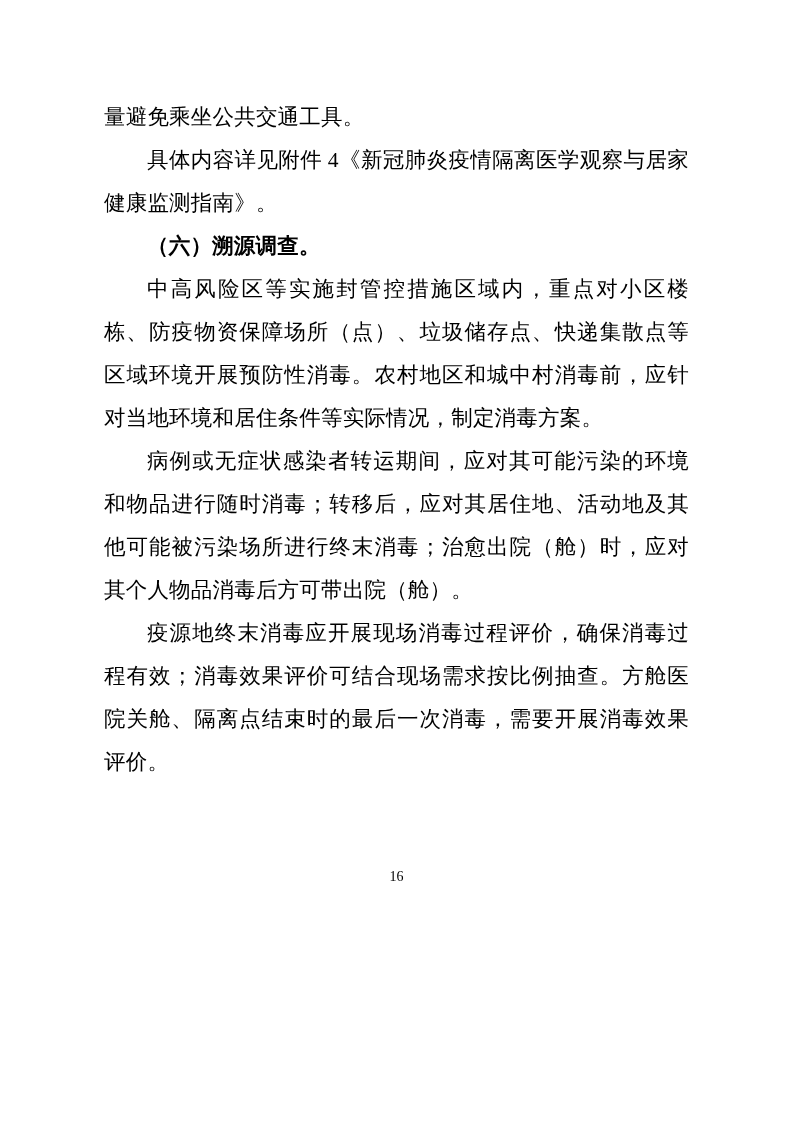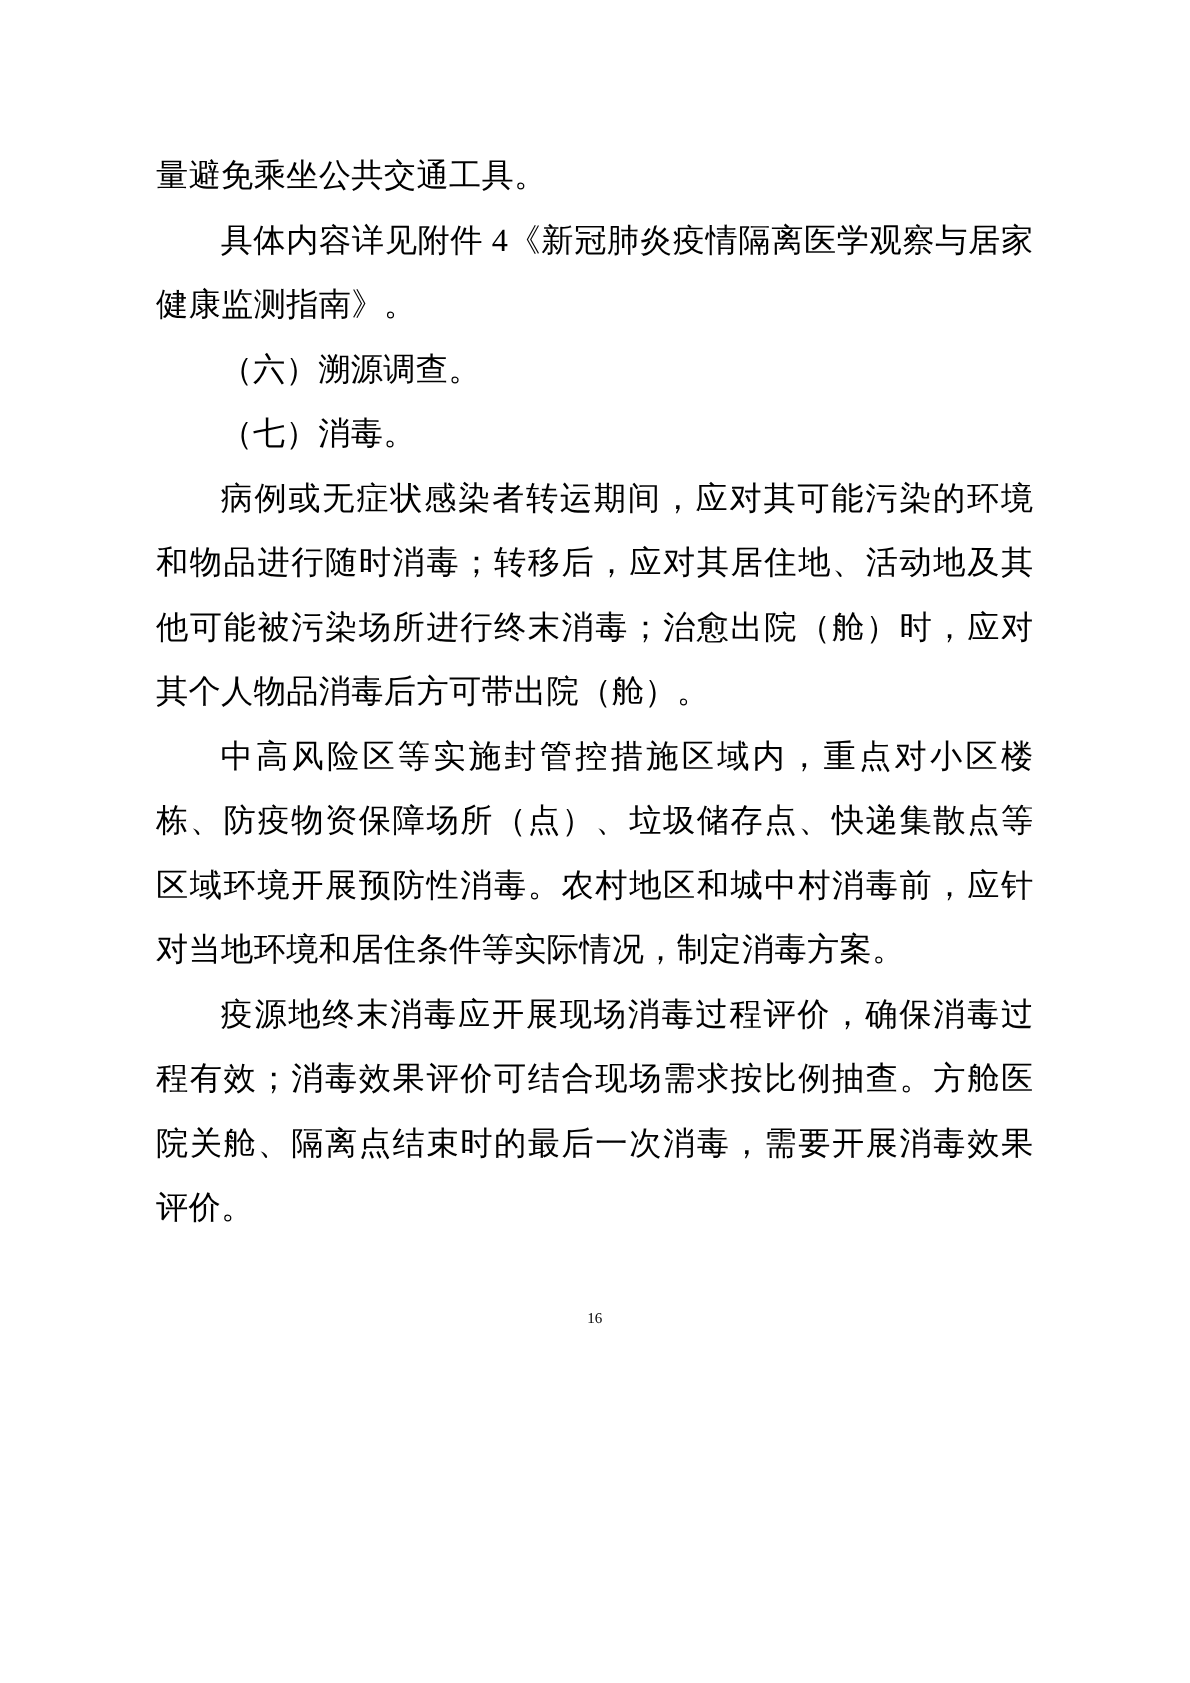--- a/index.html
+++ b/index.html
@@ -33,41 +33,40 @@
   .para {
     margin: 0;
     text-indent: 2em;
   }
   .para.noindent {
     text-indent: 0;
   }
   .heading {
     margin: 0;
     text-indent: 2em;
-    font-weight: 400;
+    font-weight: 700;
   }
   .page-number {
     position: absolute;
     left: 0;
     right: 0;
     bottom: 40px;
     text-align: center;
-    font-size: 10px;
+    font-size: 14px;
     font-family: "Liberation Serif", "DejaVu Serif", serif;
     color: #000;
   }
 </style>
 </head>
 <body>
 
 <div class="page">
   <div class="doc-body">
     <p class="para noindent">量避免乘坐公共交通工具。</p>
     <p class="para">具体内容详见附件 4《新冠肺炎疫情隔离医学观察与居家健康监测指南》。</p>
     <p class="heading">（六）溯源调查。</p>
-    <p class="heading">（七）消毒。</p>
+    <p class="para">中高风险区等实施封管控措施区域内，重点对小区楼栋、防疫物资保障场所（点）、垃圾储存点、快递集散点等区域环境开展预防性消毒。农村地区和城中村消毒前，应针对当地环境和居住条件等实际情况，制定消毒方案。</p>
     <p class="para">病例或无症状感染者转运期间，应对其可能污染的环境和物品进行随时消毒；转移后，应对其居住地、活动地及其他可能被污染场所进行终末消毒；治愈出院（舱）时，应对其个人物品消毒后方可带出院（舱）。</p>
-    <p class="para">中高风险区等实施封管控措施区域内，重点对小区楼栋、防疫物资保障场所（点）、垃圾储存点、快递集散点等区域环境开展预防性消毒。农村地区和城中村消毒前，应针对当地环境和居住条件等实际情况，制定消毒方案。</p>
     <p class="para">疫源地终末消毒应开展现场消毒过程评价，确保消毒过程有效；消毒效果评价可结合现场需求按比例抽查。方舱医院关舱、隔离点结束时的最后一次消毒，需要开展消毒效果评价。</p>
 
   </div>
   <div class="page-number">16</div>
 </div>
 
 </body></html>

